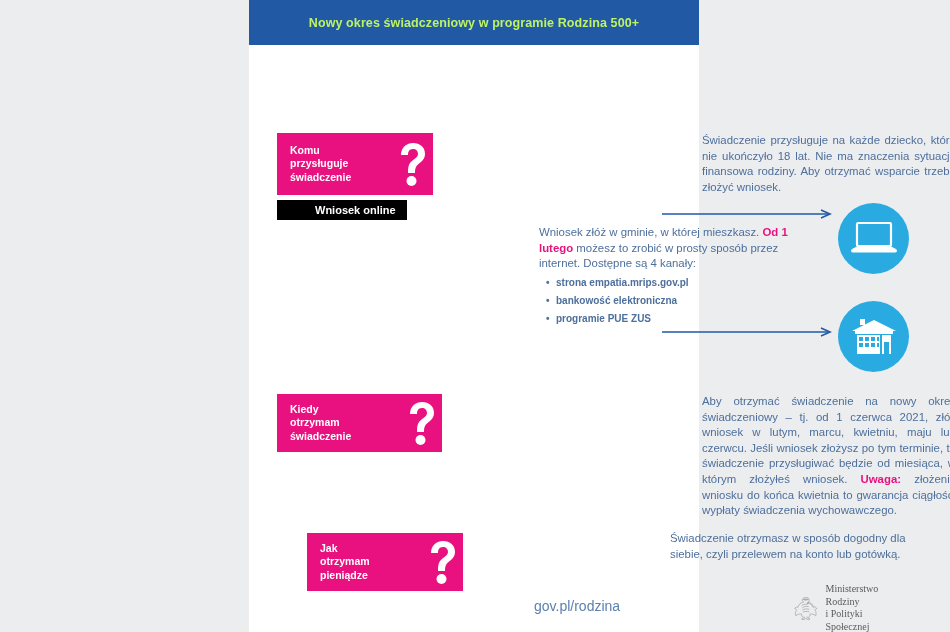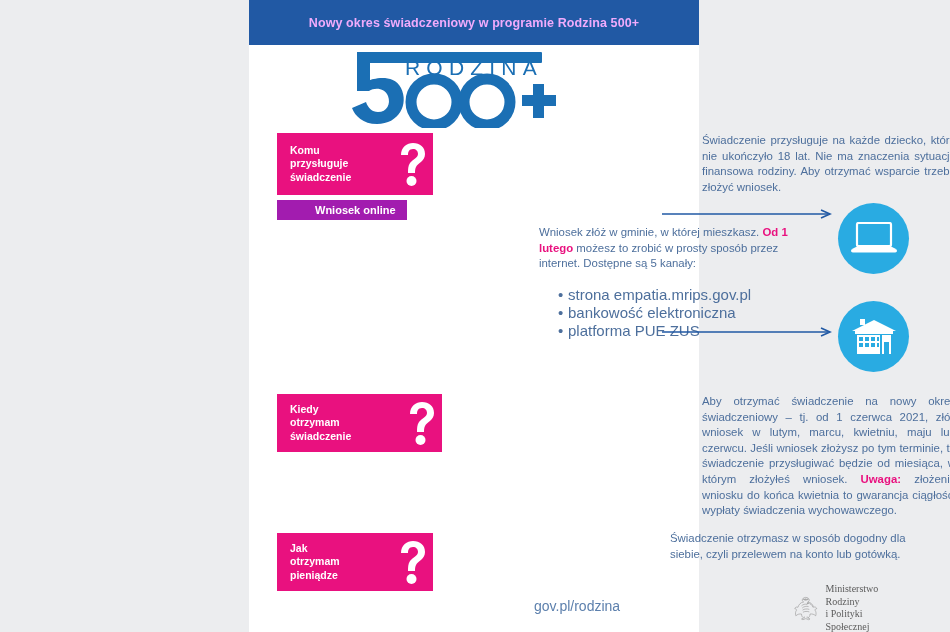--- a/index.html
+++ b/index.html
@@ -33,21 +33,21 @@
     left: 0;
     top: 0;
     width: 450px;
     height: 45px;
     background: #2159a4;
     display: flex;
     align-items: center;
     justify-content: center;
   }
   .header-title {
-    color: #f0abfc;
+    color: #bef264;
     font-size: 12.5px;
     font-weight: bold;
     letter-spacing: .1px;
     text-align: center;
     white-space: nowrap;
   }
   
   .logo-wrap {
     position: absolute;
     left: 0;
@@ -78,21 +78,21 @@
     height: 100%;
     position: relative;
     flex: 0 0 30px;
   }
   .qmark svg { position: absolute; left: 0; top: 50%; transform: translateY(-50%); }
   
   .blue-tab {
     position: absolute;
     left: 28px;
     height: 20px;
-    background: #a21caf;
+    background: #000000;
     display: flex;
     align-items: center;
     box-sizing: border-box;
     padding-left: 38px;
     padding-right: 14px;
   }
   .blue-tab .label {
     color: #ffffff;
     font-size: 11px;
     font-weight: bold;
@@ -103,25 +103,26 @@
     position: absolute;
     color: #4d6f9c;
     font-size: 11.4px;
     line-height: 15.6px;
   }
   .body-text.justify { text-align: justify; margin-left: 32px; }
   .hl { color: #e9117f; font-weight: bold; }
   .bullets {
     position: absolute;
     color: #4d6f9c;
-    font-size: 15px;
+    font-size: 10px;
     line-height: 18px;
     list-style: none;
-    margin: 16px;
+    margin: 4px;
     padding: 0;
+    font-weight: bold;
   }
   .bullets li { padding-left: 11px; position: relative; }
   .bullets li:before {
     content: "•";
     position: absolute;
     left: 1px;
     top: 0;
   }
   
   .arrow { position: absolute; }
@@ -161,41 +162,20 @@
 </head>
 <body>
 
 <div class="stage">
   <div class="card">
 
     <div class="header-bar">
       <div class="header-title">Nowy okres świadczeniowy w programie Rodzina 500+</div>
     </div>
 
-    <div class="logo-wrap">
-      <svg class="logo-svg" width="250" height="78" viewBox="0 0 250 78">
-
-        <g fill="#1b6fb4">
-
-          <rect x="8" y="2" width="185" height="11" rx="1"></rect>
-
-          <rect x="8" y="2" width="13" height="30"></rect>
-
-          <path d="M8,30 L21,30 C21,30 44,22 52,38 C60,54 50,74 28,74 C14,74 6,66 3,58 L17,52 C19,58 23,62 29,62 C38,62 42,54 39,46 C36,38 26,37 20,41 L8,41 Z"></path>
-        </g>
-
-        <text x="56" y="25" font-family="'Liberation Sans', sans-serif" font-size="21" letter-spacing="6.2" fill="#1b6fb4">RODZINA</text>
-
-        <circle cx="85" cy="52" r="23" fill="none" stroke="#1b6fb4" stroke-width="11"></circle>
-        <circle cx="138" cy="52" r="23" fill="none" stroke="#1b6fb4" stroke-width="11"></circle>
-
-        <rect x="173" y="45" width="34" height="11" fill="#1b6fb4"></rect>
-        <rect x="184" y="34" width="11" height="34" fill="#1b6fb4"></rect>
-      </svg>
-    </div>
 
     <div class="pink-badge" style="top:133px; width:156px; height:62px;">
       <div class="label" style="white-space:pre-line;">Komu
 przysługuje
 świadczenie</div>
       <div class="qmark">
         <svg width="30" height="44" viewBox="0 0 30 44">
           <path d="M4 13 C4 5 10 1 16 1 C23 1 28 5 28 12 C28 19 21 21 19 25 C18 27 18 29 18 31 L11 31 C11 27 11 24 13 21 C16 17 21 16 21 12 C21 9 19 7 16 7 C12 7 11 10 11 13 Z" fill="#ffffff"></path>
           <circle cx="14.5" cy="39" r="5" fill="#ffffff"></circle>
         </svg>
@@ -208,26 +188,26 @@
     <div class="arrow" style="left:413px; top:205px; width:175px; height:10px;">
       <svg width="175" height="10" viewBox="0 0 175 10">
         <line x1="0" y1="5" x2="166" y2="5" stroke="#2159a4" stroke-width="1.6"></line>
         <polyline points="159,1 168,5 159,9" fill="none" stroke="#2159a4" stroke-width="1.6"></polyline>
       </svg>
     </div>
     <div class="blue-tab" style="top:200px; width:130px;">
       <div class="label">Wniosek online</div>
     </div>
     <div class="body-text" style="left:290px; top:225px; width:275px;">
-      <span>Wniosek złóż w gminie, w której mieszkasz. </span><span class="hl">Od 1 lutego</span><span> możesz to zrobić w prosty sposób przez internet. Dostępne są 5 kanały:</span>
+      <span>Wniosek złóż w gminie, w której mieszkasz. </span><span class="hl">Od 1 lutego</span><span> możesz to zrobić w prosty sposób przez internet. Dostępne są 4 kanały:</span>
     </div>
     <ul class="bullets" style="left:292px; top:270px; width:275px;">
       <li>strona empatia.mrips.gov.pl</li>
       <li>bankowość elektroniczna</li>
-      <li>platforma PUE ZUS</li>
+      <li>programie PUE ZUS</li>
     </ul>
     <div class="circle-icon" style="left:589px; top:203px; width:71px; height:71px;">
       <svg width="46" height="34" viewBox="0 0 46 34">
         <rect x="6" y="1" width="34" height="23" rx="1.5" fill="none" stroke="#ffffff" stroke-width="2.2"></rect>
         <path d="M1 27 L45 27 L40 24.5 L6 24.5 Z" fill="#ffffff"></path>
         <rect x="0" y="27" width="46" height="3.6" rx="1.8" fill="#ffffff"></rect>
         <rect x="19" y="24.2" width="8" height="3" fill="#ffffff"></rect>
       </svg>
     </div>
 
@@ -266,21 +246,21 @@
         <svg width="30" height="44" viewBox="0 0 30 44">
           <path d="M4 13 C4 5 10 1 16 1 C23 1 28 5 28 12 C28 19 21 21 19 25 C18 27 18 29 18 31 L11 31 C11 27 11 24 13 21 C16 17 21 16 21 12 C21 9 19 7 16 7 C12 7 11 10 11 13 Z" fill="#ffffff"></path>
           <circle cx="14.5" cy="39" r="5" fill="#ffffff"></circle>
         </svg>
       </div>
     </div>
     <div class="body-text justify" style="left:421px; top:394px; width:254px;">
       <span>Aby otrzymać świadczenie na nowy okres świadczeniowy – tj. od 1 czerwca 2021, złóż wniosek w lutym, marcu, kwietniu, maju lub czerwcu. Jeśli wniosek złożysz po tym terminie, to świadczenie przysługiwać będzie od miesiąca, w którym złożyłeś wniosek. </span><span class="hl">Uwaga:</span><span> złożenie wniosku do końca kwietnia to gwarancja ciągłości wypłaty świadczenia wychowawczego.</span>
     </div>
 
-    <div class="pink-badge" style="top:533px; width:156px; height:58px;">
+    <div class="pink-badge" style="top:533px; width:156px; height:58px;margin-left:30px;">
       <div class="label" style="white-space:pre-line;">Jak
 otrzymam
 pieniądze</div>
       <div class="qmark">
         <svg width="30" height="44" viewBox="0 0 30 44">
           <path d="M4 13 C4 5 10 1 16 1 C23 1 28 5 28 12 C28 19 21 21 19 25 C18 27 18 29 18 31 L11 31 C11 27 11 24 13 21 C16 17 21 16 21 12 C21 9 19 7 16 7 C12 7 11 10 11 13 Z" fill="#ffffff"></path>
           <circle cx="14.5" cy="39" r="5" fill="#ffffff"></circle>
         </svg>
       </div>
     </div>

